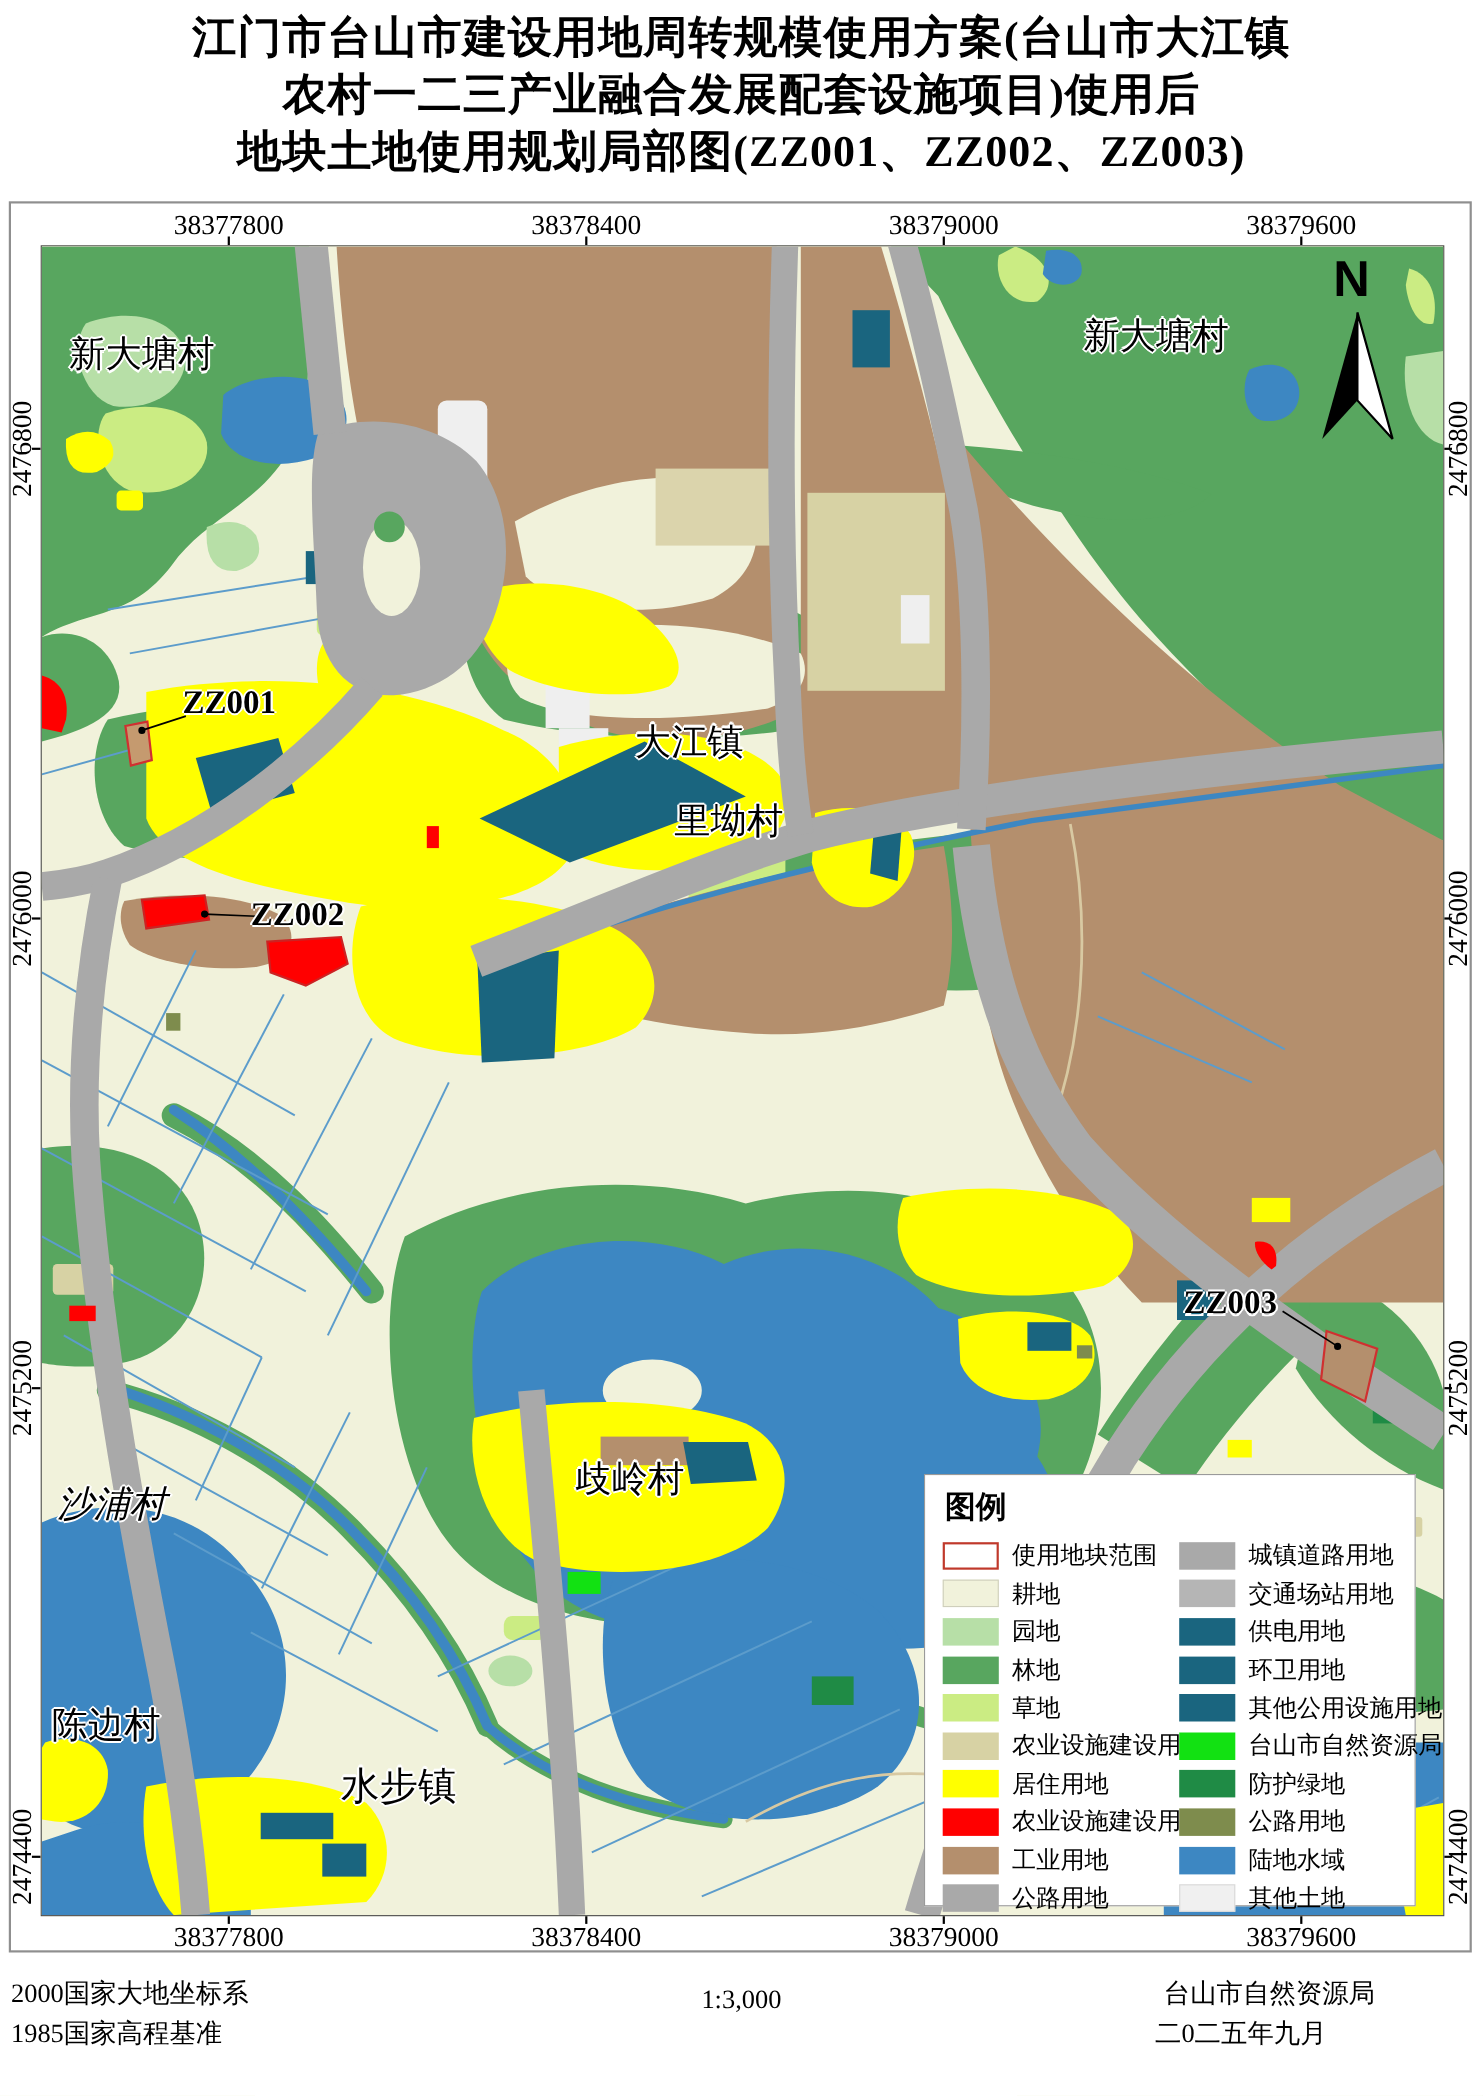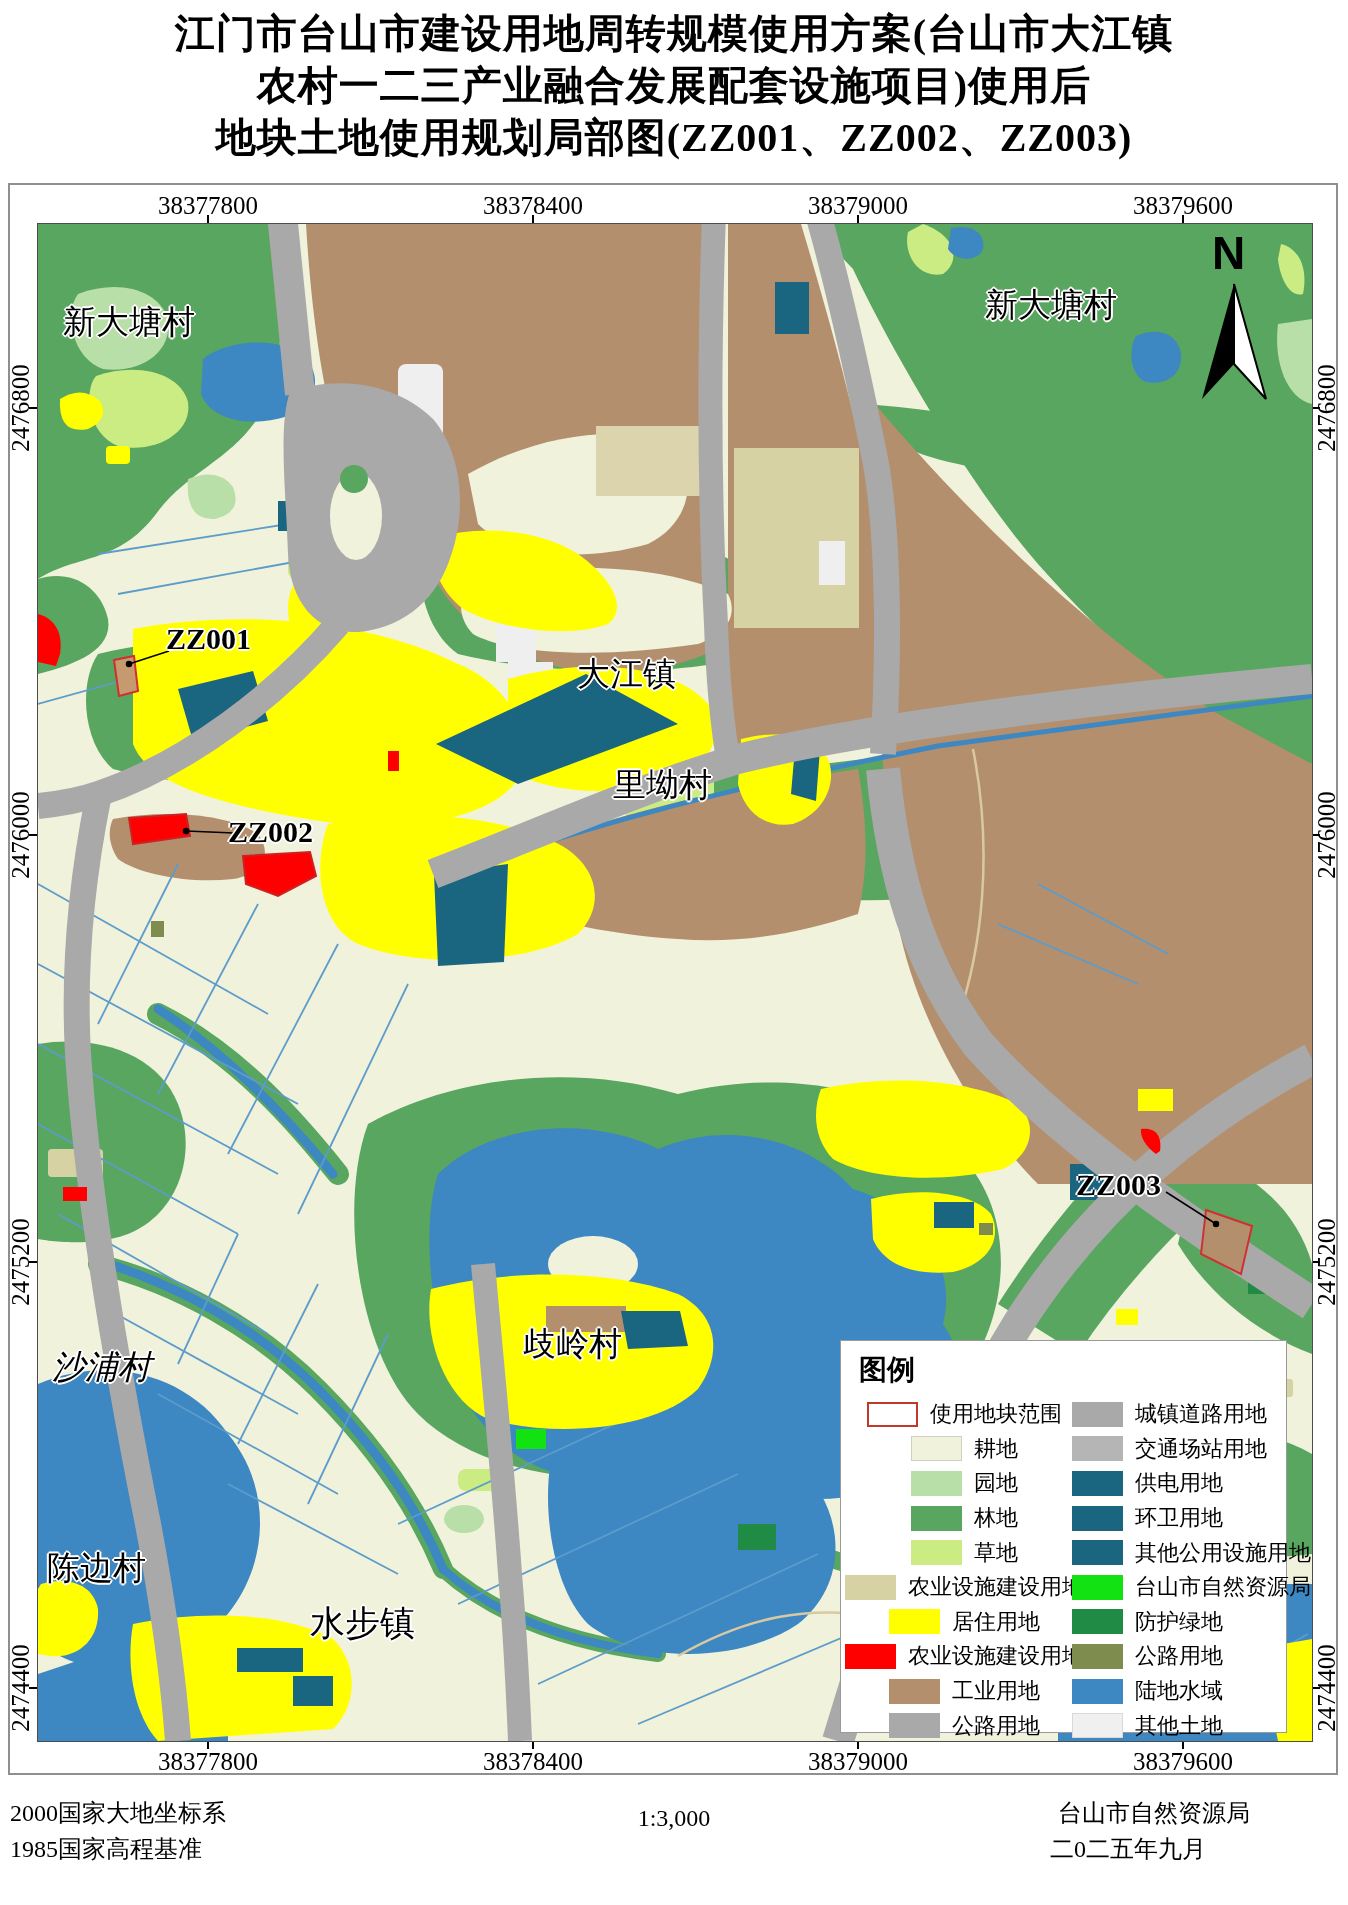--- a/index.html
+++ b/index.html
@@ -27,21 +27,21 @@
     text-shadow:-2px 0 #fff,2px 0 #fff,0 -2px #fff,0 2px #fff,-1px -1px #fff,1px 1px #fff,-1px 1px #fff,1px -1px #fff;}
   .zzlabel{position:absolute;font-size:30px;font-weight:bold;white-space:nowrap;color:#000;
     text-shadow:-2px 0 #fff,2px 0 #fff,0 -2px #fff,0 2px #fff;}
   #north-n{position:absolute;font-size:46px;font-weight:bold;font-family:"Liberation Sans",sans-serif;}
   
   #legend{position:absolute;left:840px;top:1340px;width:447px;height:393px;background:#fff;
           border:1px solid #9a9a9a;box-sizing:border-box;padding:10px 0 0 16px;}
   #legend-title{font-size:28px;font-weight:bold;margin:0 0 8px 2px;}
   #legend-cols{display:flex;}
   .legend-col{display:flex;flex-direction:column;}
-  .legend-col:first-child{width:215px;align-items:center;}
+  .legend-col:first-child{width:215px;}
   .legend-row{display:flex;align-items:center;height:34.6px;}
   .legend-swatch{width:51px;height:25px;flex:0 0 51px;margin-right:12px;box-sizing:border-box;}
   .legend-label{font-size:22px;white-space:nowrap;}
   
   .footer{position:absolute;font-size:24px;line-height:36px;}
   #footer-left{left:10px;top:1795px;}
   #footer-scale{left:0;top:1800px;width:100%;text-align:center;}
   #footer-right{right:10px;top:1795px;text-align:right;}
   #footer-right .l1{padding-right:88px;}
   #footer-right .l3{padding-right:132px;}
@@ -305,21 +305,21 @@
       <g>
         <polygon points="1196,60 1164,175 1196,140" fill="#000"></polygon>
         <polygon points="1196,60 1228,175 1196,140" fill="#fff" stroke="#000" stroke-width="2"></polygon>
       </g>
     </svg>
   </div>
 
   <div class="maplabel" style="left:63px;top:300px;">新大塘村</div>
   <div class="maplabel" style="left:985px;top:283px;">新大塘村</div>
   <div class="maplabel" style="left:577px;top:652px;">大江镇</div>
-  <div class="maplabel" style="left:613px;top:763px;">里坳村</div>
+  <div class="maplabel" style="left:613px;top:724px;">里坳村</div>
   <div class="maplabel" style="left:52px;top:1345px;font-style:italic;">沙浦村</div>
   <div class="maplabel" style="left:523px;top:1322px;">歧岭村</div>
   <div class="maplabel" style="left:47px;top:1546px;">陈边村</div>
   <div class="maplabel" style="left:310px;top:1600px;font-size:35px;">水步镇</div>
   <div class="zzlabel" style="left:166px;top:622px;">ZZ001</div>
   <div class="zzlabel" style="left:228px;top:815px;">ZZ002</div>
   <div class="zzlabel" style="left:1076px;top:1168px;">ZZ003</div>
   <div id="north-n" style="left:1212px;top:226px;">N</div>
 
   <div id="legend">

